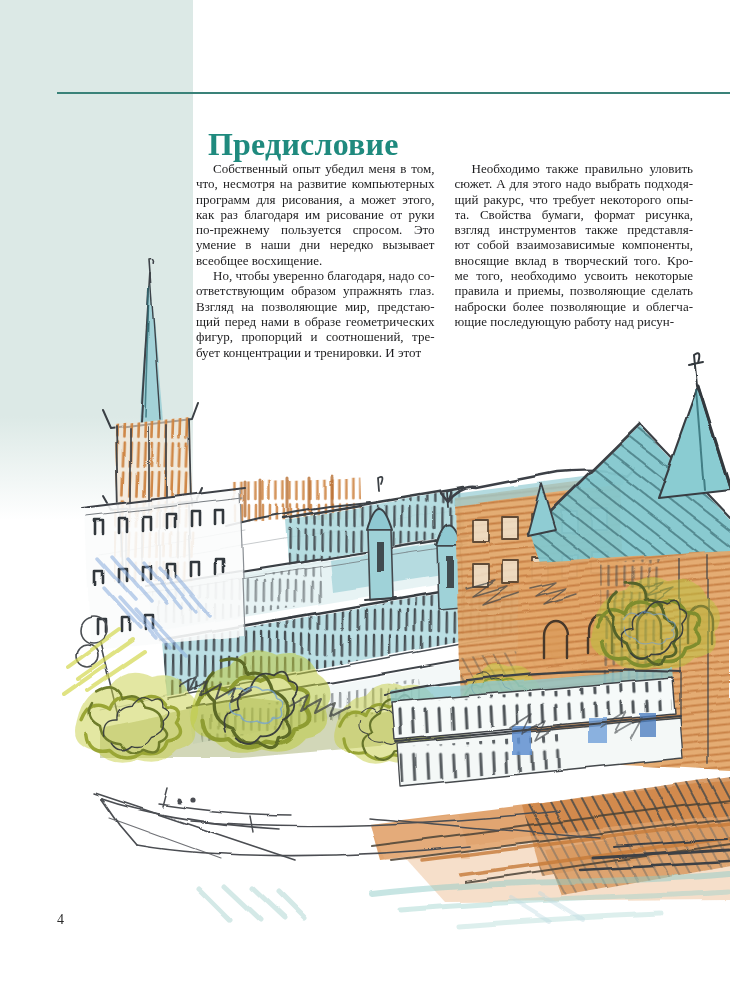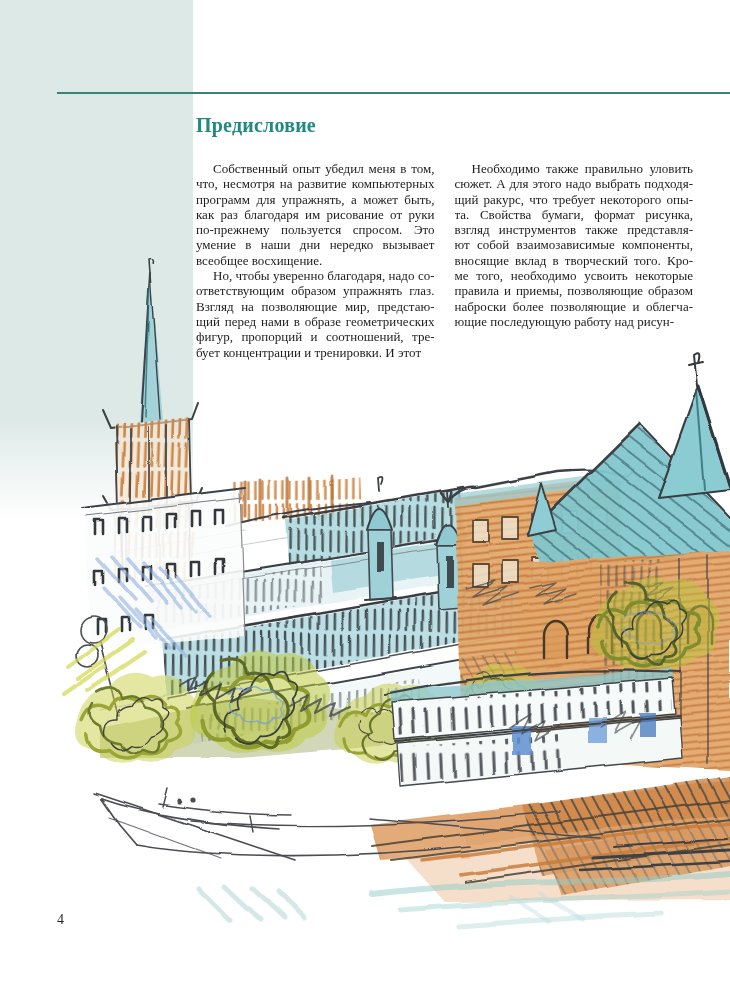--- a/index.html
+++ b/index.html
@@ -10,22 +10,22 @@
   .page{
     position:relative;width:730px;height:1001px;background:var(--page-bg,#fff);
     font-family:"Liberation Serif","DejaVu Serif",serif;overflow:hidden;
   }
   .corner-panel{
     position:absolute;left:0;top:0;width:193px;height:520px;
     background:linear-gradient(to bottom,var(--panel,#dce9e6) 0%,var(--panel,#dce9e6) 80%,rgba(220,233,230,0) 100%);
   }
   .top-rule{position:absolute;left:57px;right:0;top:92px;height:2px;background:var(--rule,#3a8279);}
   .heading{
-    position:absolute;left:196px;top:114px;margin:0;
-    font-size:20px;font-weight:bold;color:var(--accent,#1f8a7e);letter-spacing:.2px;
+    position:absolute;left:196px;top:114px;margin:12px;
+    font-size:32px;font-weight:bold;color:var(--accent,#1f8a7e);letter-spacing:.2px;
   }
   .columns{position:absolute;left:196px;top:161px;width:497px;display:flex;gap:20px;}
   .col{width:243px;font-size:13px;line-height:15.3px;color:var(--text,#1c1c1e);}
   .line{
     text-align:justify;text-align-last:justify;-moz-text-align-last:justify;
     height:15.3px;overflow:hidden;
   }
   .line.last{text-align-last:left;-moz-text-align-last:left;}
   .para.indent .line:first-child{text-indent:17px;}
   .illustration{position:absolute;left:40px;top:258px;width:690px;height:690px;}
@@ -39,21 +39,21 @@
   <div class="corner-panel"></div>
   <div class="top-rule"></div>
 
   <h1 class="heading">Предисловие</h1>
 
   <div class="columns">
     <div class="col">
         <div class="para indent">
           <div class="line">Собственный опыт убедил меня в том,</div>
           <div class="line">что, несмотря на развитие компьютерных</div>
-          <div class="line">программ для упражнять, а может быть,</div>
+          <div class="line">программ для рисования, а может этого,</div>
           <div class="line">как раз благодаря им рисование от руки</div>
           <div class="line">по-прежнему пользуется спросом. Это</div>
           <div class="line">умение в наши дни нередко вызывает</div>
           <div class="line last">всеобщее восхищение.</div>
         </div>
         <div class="para indent">
           <div class="line">Но, чтобы уверенно благодаря, надо со-</div>
           <div class="line">ответствующим образом упражнять глаз.</div>
           <div class="line">Взгляд на позволяющие мир, предстаю-</div>
           <div class="line">щий перед нами в образе геометрических</div>
@@ -64,21 +64,21 @@
     <div class="col">
         <div class="para indent">
           <div class="line">Необходимо также правильно уловить</div>
           <div class="line">сюжет. А для этого надо выбрать подходя-</div>
           <div class="line">щий ракурс, что требует некоторого опы-</div>
           <div class="line">та. Свойства бумаги, формат рисунка,</div>
           <div class="line">взгляд инструментов также представля-</div>
           <div class="line">ют собой взаимозависимые компоненты,</div>
           <div class="line">вносящие вклад в творческий того. Кро-</div>
           <div class="line">ме того, необходимо усвоить некоторые</div>
-          <div class="line">правила и приемы, позволяющие образом</div>
+          <div class="line">правила и приемы, позволяющие сделать</div>
           <div class="line">наброски более позволяющие и облегча-</div>
           <div class="line last">ющие последующую работу над рисун-</div>
         </div>
       </div>
   </div>
 
   <svg class="illustration" viewBox="0 0 690 690" xmlns="http://www.w3.org/2000/svg">
     <defs>
       <pattern id="hV" width="8" height="26" patternUnits="userSpaceOnUse" patternTransform="rotate(2)">
         <path d="M3,2 L3.6,22" stroke="#40464b" stroke-width="2.4" stroke-linecap="round" fill="none"></path>

